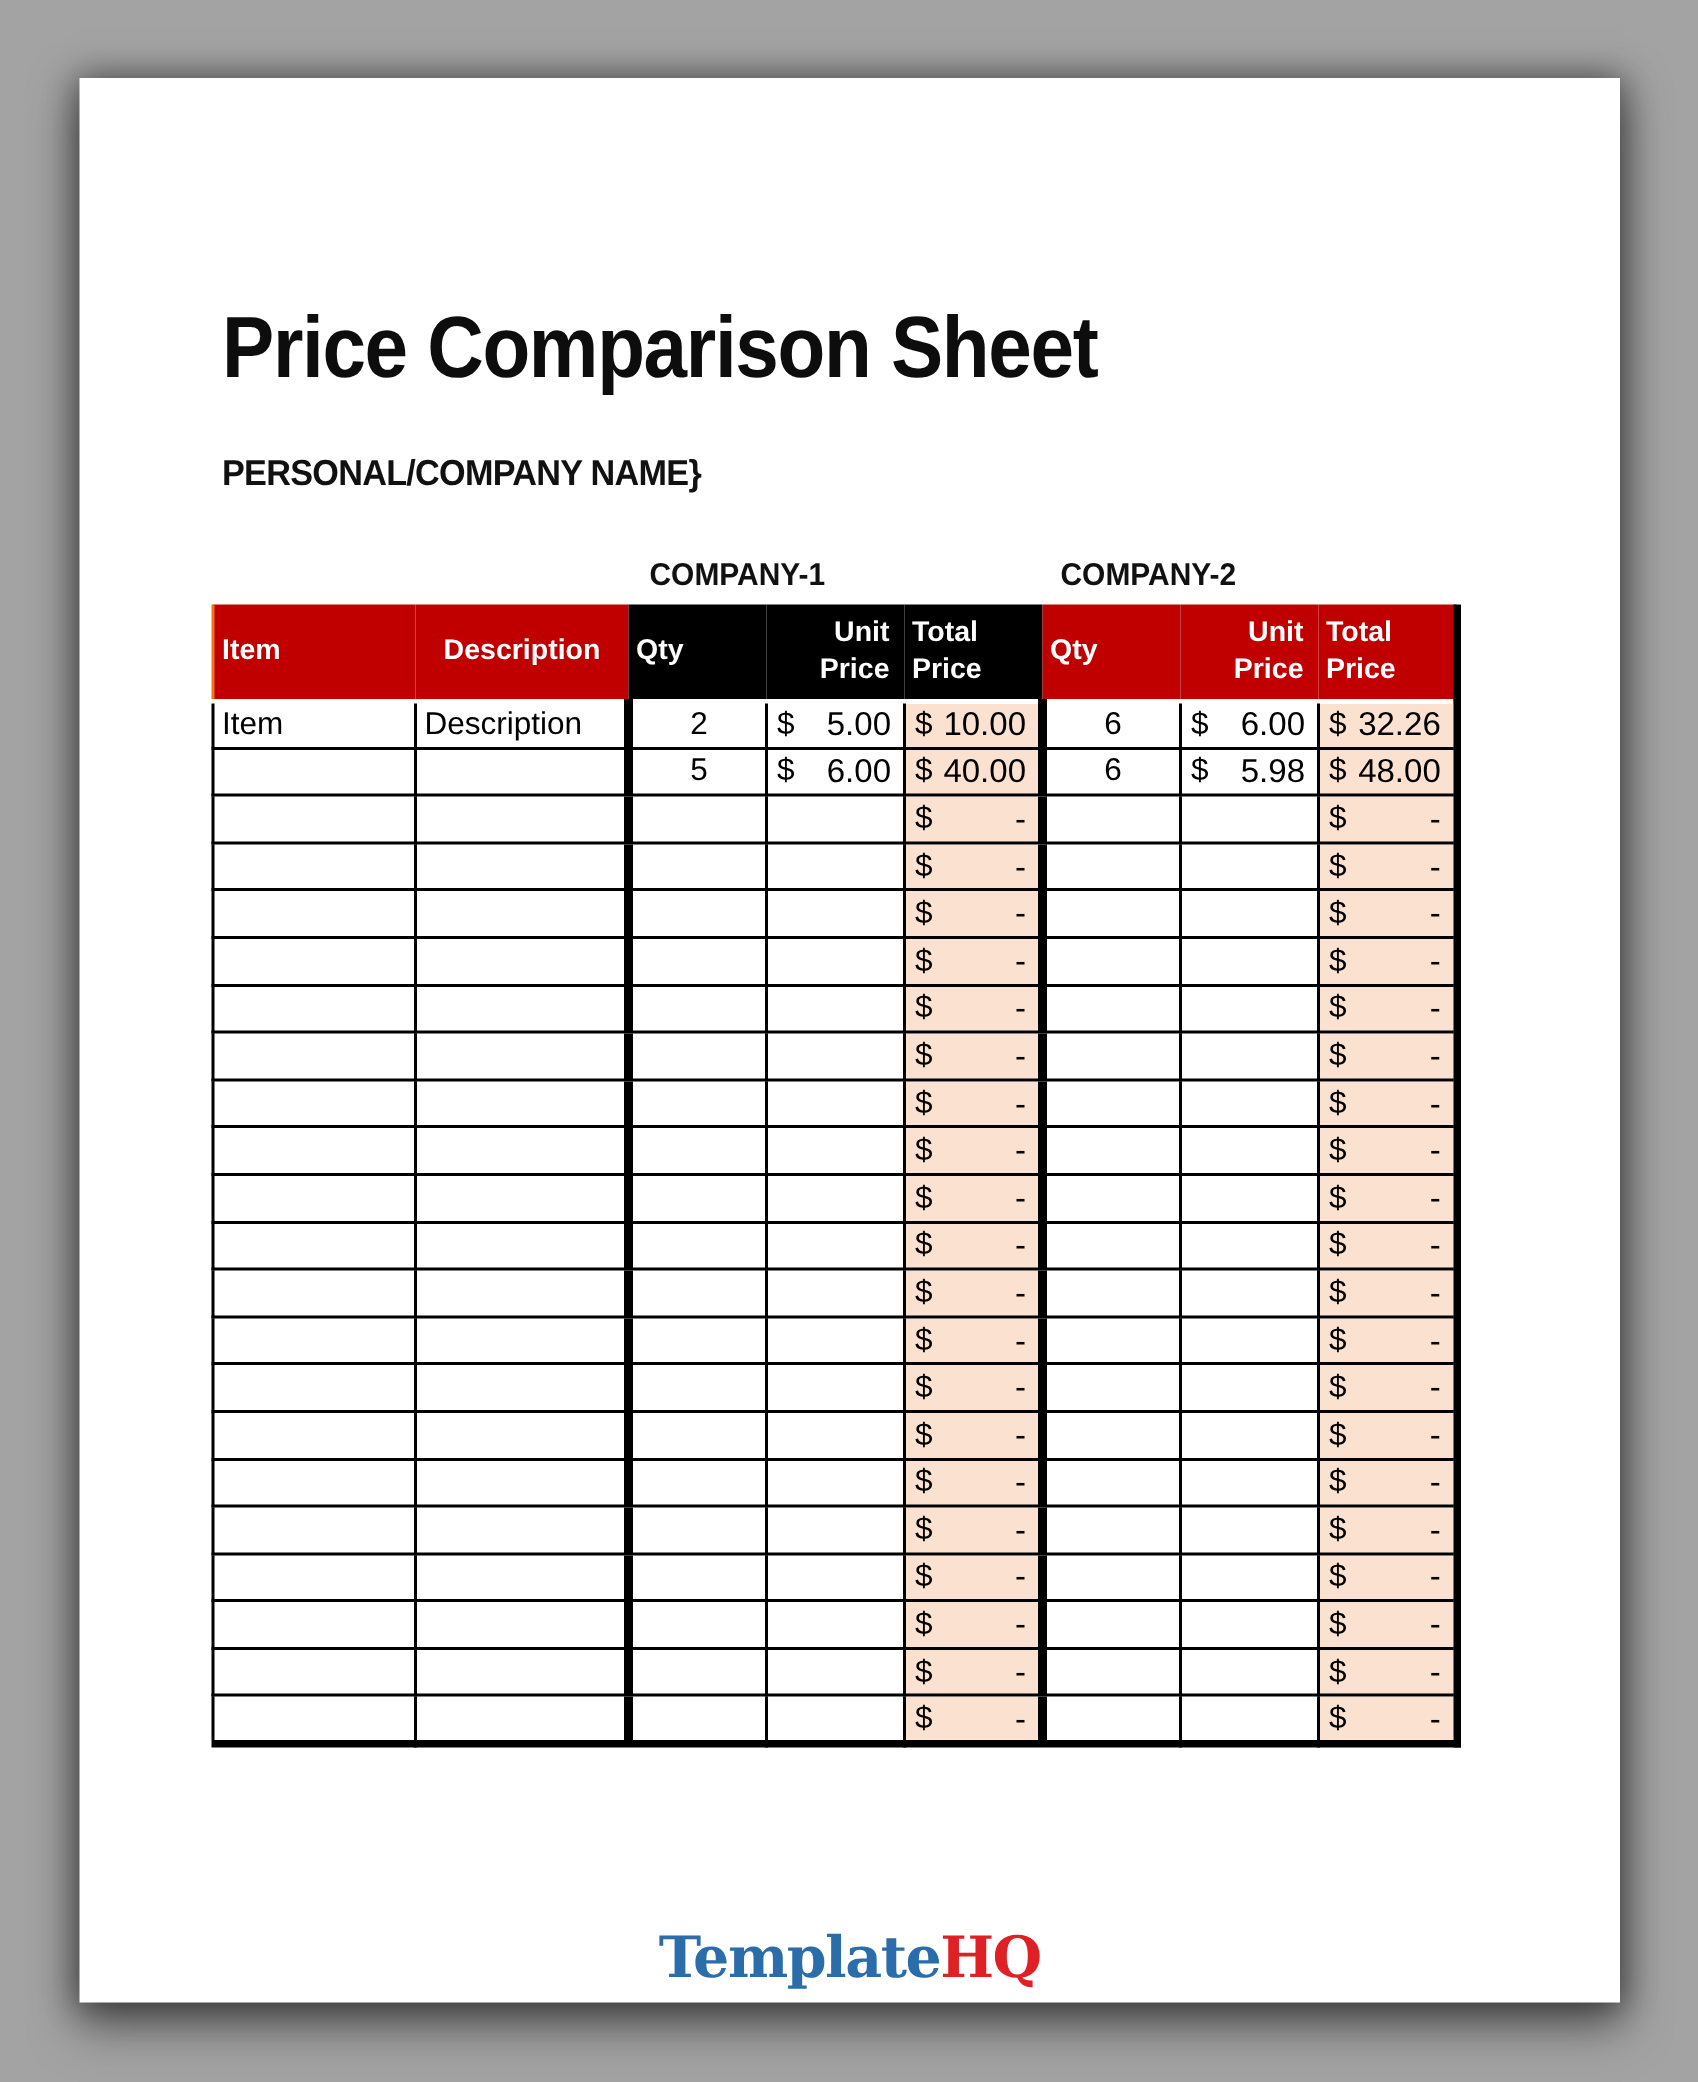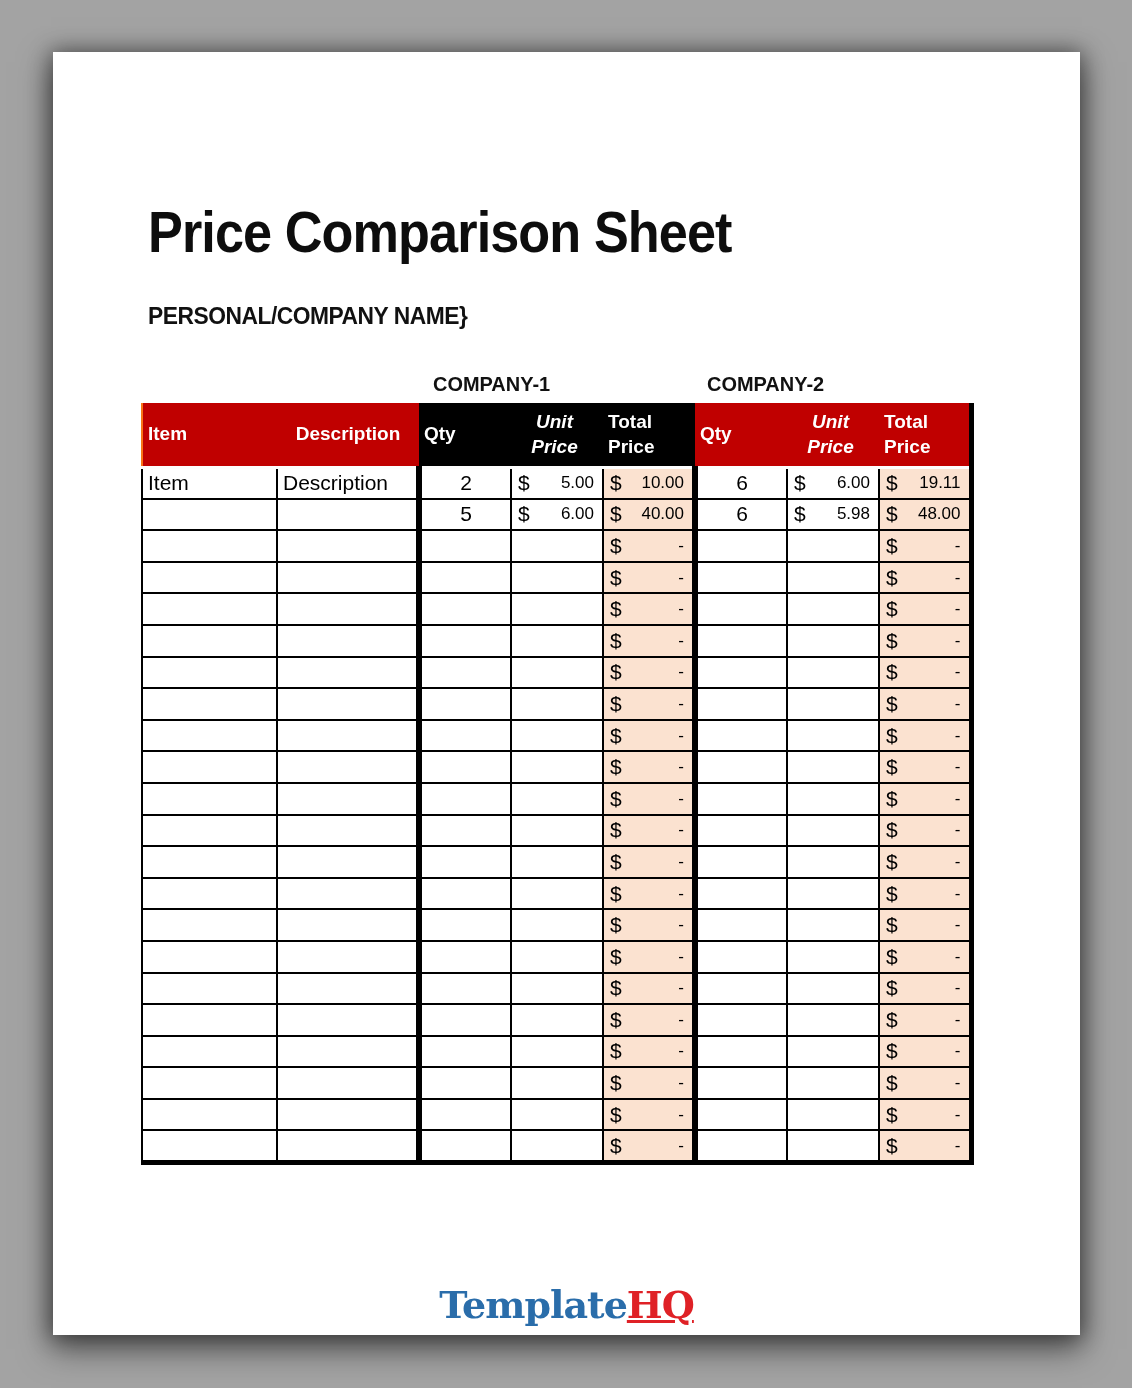--- a/index.html
+++ b/index.html
@@ -38,45 +38,45 @@
     border-left:2px solid #f97316; border-right:5px solid #000; border-bottom:5px solid #000;
   }
   .sheet th {
     font-size:19px; font-weight:700; color:#fff; vertical-align:middle;
     line-height:1.35; padding:2px 5px; border-bottom:3px solid #fdfdfd;
   }
   .sheet th.th-red   { background:var(--header-red,#c00000); }
   .sheet th.th-black { background:var(--header-black,#000000); }
   th.al-left  { text-align:left; }
   th.al-center{ text-align:center; }
-  th.al-right { text-align:center; padding-right:10px;font-style:italic; }
+  th.al-right { text-align:right; padding-right:10px; }
   thead tr { height:64px; }
 
   tbody tr { height:31.6px; }
   .sheet td {
     border:2px solid #000; font-size:21px; color:#000;
     overflow:hidden; white-space:nowrap; padding:0;
     transform-origin:left center;
   }
   td.text-cell  { text-align:left; padding-left:5px; }
   td.qty-cell   { text-align:center; }
   td.thick-left { border-left-width:6px; }
   td.total-cell { background:var(--total-bg,#fbe2d0); }
   .money-wrap { display:flex; justify-content:space-between; align-items:center;
                 padding:0 8px 0 6px; height:100%; }
   .money-wrap .cur { font-size:21px; }
-  .money-wrap .amt { font-size:17px; }
+  .money-wrap .amt { font-size:22px; }
 
   .footer-logo {
     position:absolute; left:0; width:1027px; top:1230px; text-align:center;
     font-family:"DejaVu Serif", serif; font-weight:700; font-size:38px;
     letter-spacing:-1px; white-space:nowrap;
   }
   .logo-blue { color:var(--logo-blue,#2a6daa); }
-  .logo-red  { color:var(--logo-red,#df2126);text-decoration:underline; }
+  .logo-red  { color:var(--logo-red,#df2126); }
 </style>
 </head>
 <body>
 
 <div class="canvas">
   <div class="page">
 
     <div class="doc-title">Price Comparison Sheet</div>
     <div class="doc-subtitle">PERSONAL/COMPANY NAME}</div>
 
@@ -127,21 +127,21 @@
               <td class="qty-cell thick-left">6</td>
               <td class="money-cell">
                 <div class="money-wrap">
                   <span class="cur">$</span>
                   <span class="amt">6.00</span>
                 </div>
               </td>
               <td class="money-cell total-cell">
                 <div class="money-wrap">
                   <span class="cur">$</span>
-                  <span class="amt">19.11</span>
+                  <span class="amt">32.26</span>
                 </div>
               </td>
             </tr>
             <tr>
               <td class="text-cell"></td>
               <td class="text-cell"></td>
               <td class="qty-cell thick-left">5</td>
               <td class="money-cell">
                 <div class="money-wrap">
                   <span class="cur">$</span>

